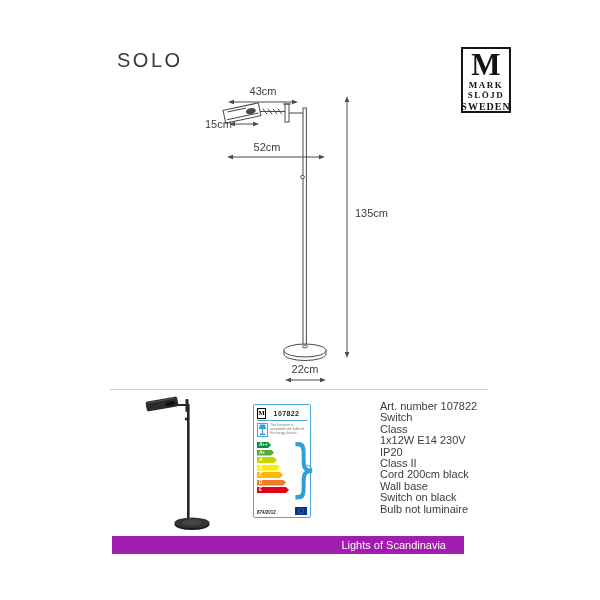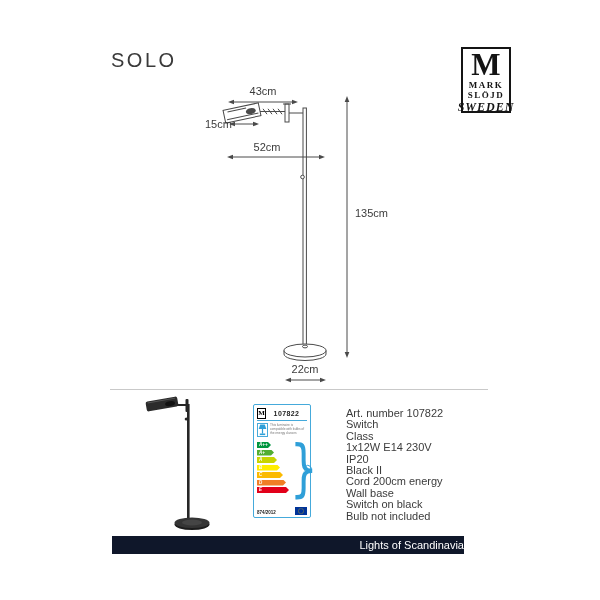--- a/index.html
+++ b/index.html
@@ -3,30 +3,30 @@
 <meta charset="utf-8">
 <style>
   html,body{margin:0;padding:0;}
   body{
     width:600px;height:600px;position:relative;background:#ffffff;
     font-family:"Liberation Sans", sans-serif;color:#3b3b3b;overflow:hidden;
   }
   .abs{position:absolute;}
 
   
-  .page-title{left:111px;top:49px;font-size:20px;letter-spacing:2.5px;color:#3a3a3a;font-weight:400;}
+  .page-title{left:117px;top:49px;font-size:20px;letter-spacing:2.5px;color:#3a3a3a;font-weight:400;}
 
   
   .brand-logo{left:461px;top:47px;width:50px;height:66px;border:2px solid #141414;
     box-sizing:border-box;display:flex;flex-direction:column;align-items:center;
     font-family:"Liberation Serif", serif;color:#141414;background:#fff;padding-top:1px;}
   .brand-logo .big-m{font-size:31px;font-weight:bold;line-height:30px;}
   .brand-logo .w1{font-size:9px;font-weight:bold;letter-spacing:1.5px;line-height:9px;margin-top:1px;}
   .brand-logo .rule{width:36px;height:1px;background:#141414;margin:2px 0 1px 0;}
-  .brand-logo .w3{font-size:12px;font-weight:bold;letter-spacing:1px;line-height:8px;font-style:italic;}
+  .brand-logo .w3{font-size:10px;font-weight:bold;letter-spacing:1px;line-height:8px;}
 
   
   .tech-drawing{left:195px;top:80px;}
   .tech-drawing text{font-family:"Liberation Sans", sans-serif;font-size:11px;fill:#3b3b3b;}
 
   
   .divider{left:110px;top:389px;width:378px;height:1px;background:#c9c9c9;}
 
   
   .product-photo{left:140px;top:393px;}
@@ -49,25 +49,25 @@
     font-style:italic;font-weight:bold;padding-left:2px;box-sizing:border-box;
     clip-path:polygon(0 0, calc(100% - 3px) 0, 100% 50%, calc(100% - 3px) 100%, 0 100%);}
   .el-brace{position:absolute;left:33px;top:-3px;font-size:62px;line-height:58px;
     color:#2f9fd8;transform:scaleX(.7);transform-origin:left center;font-family:"DejaVu Sans",sans-serif;}
   .el-bulb{position:absolute;left:43px;top:21px;}
   .el-footer{position:absolute;left:3px;right:3px;bottom:2px;display:flex;
     justify-content:space-between;align-items:flex-end;}
   .el-reg{font-weight:bold;font-size:4.5px;color:#222;}
 
   
-  .product-details{left:346px;top:401px;font-size:11px;line-height:11.4px;color:#3b3b3b;margin-top:7px;}
-
-  
-  .footer-bar{left:112px;top:536px;width:352px;height:18px;background:#0f172a;
-    color:#fff;font-size:11px;line-height:18px;text-align:right;padding-right:0;
+  .product-details{left:380px;top:401px;font-size:11px;line-height:11.4px;color:#3b3b3b;}
+
+  
+  .footer-bar{left:112px;top:536px;width:352px;height:18px;background:#a21caf;
+    color:#fff;font-size:11px;line-height:18px;text-align:right;padding-right:18px;
     box-sizing:border-box;}
 </style>
 </head>
 <body>
 
 <div class="abs page-title">SOLO</div>
 
 <div class="abs brand-logo">
   <div class="big-m">M</div>
   <div class="w1">MARK</div>
@@ -201,22 +201,22 @@
     </svg>
   </div>
 </div>
 
 <div class="abs product-details">
   <div>Art. number 107822</div>
   <div>Switch</div>
   <div>Class</div>
   <div>1x12W E14 230V</div>
   <div>IP20</div>
-  <div>Black II</div>
-  <div>Cord 200cm energy</div>
+  <div>Class II</div>
+  <div>Cord 200cm black</div>
   <div>Wall base</div>
   <div>Switch on black</div>
-  <div>Bulb not included</div>
+  <div>Bulb not luminaire</div>
 </div>
 
 <div class="abs footer-bar">
   <span>Lights of Scandinavia</span>
 </div>
 
 </body></html>

